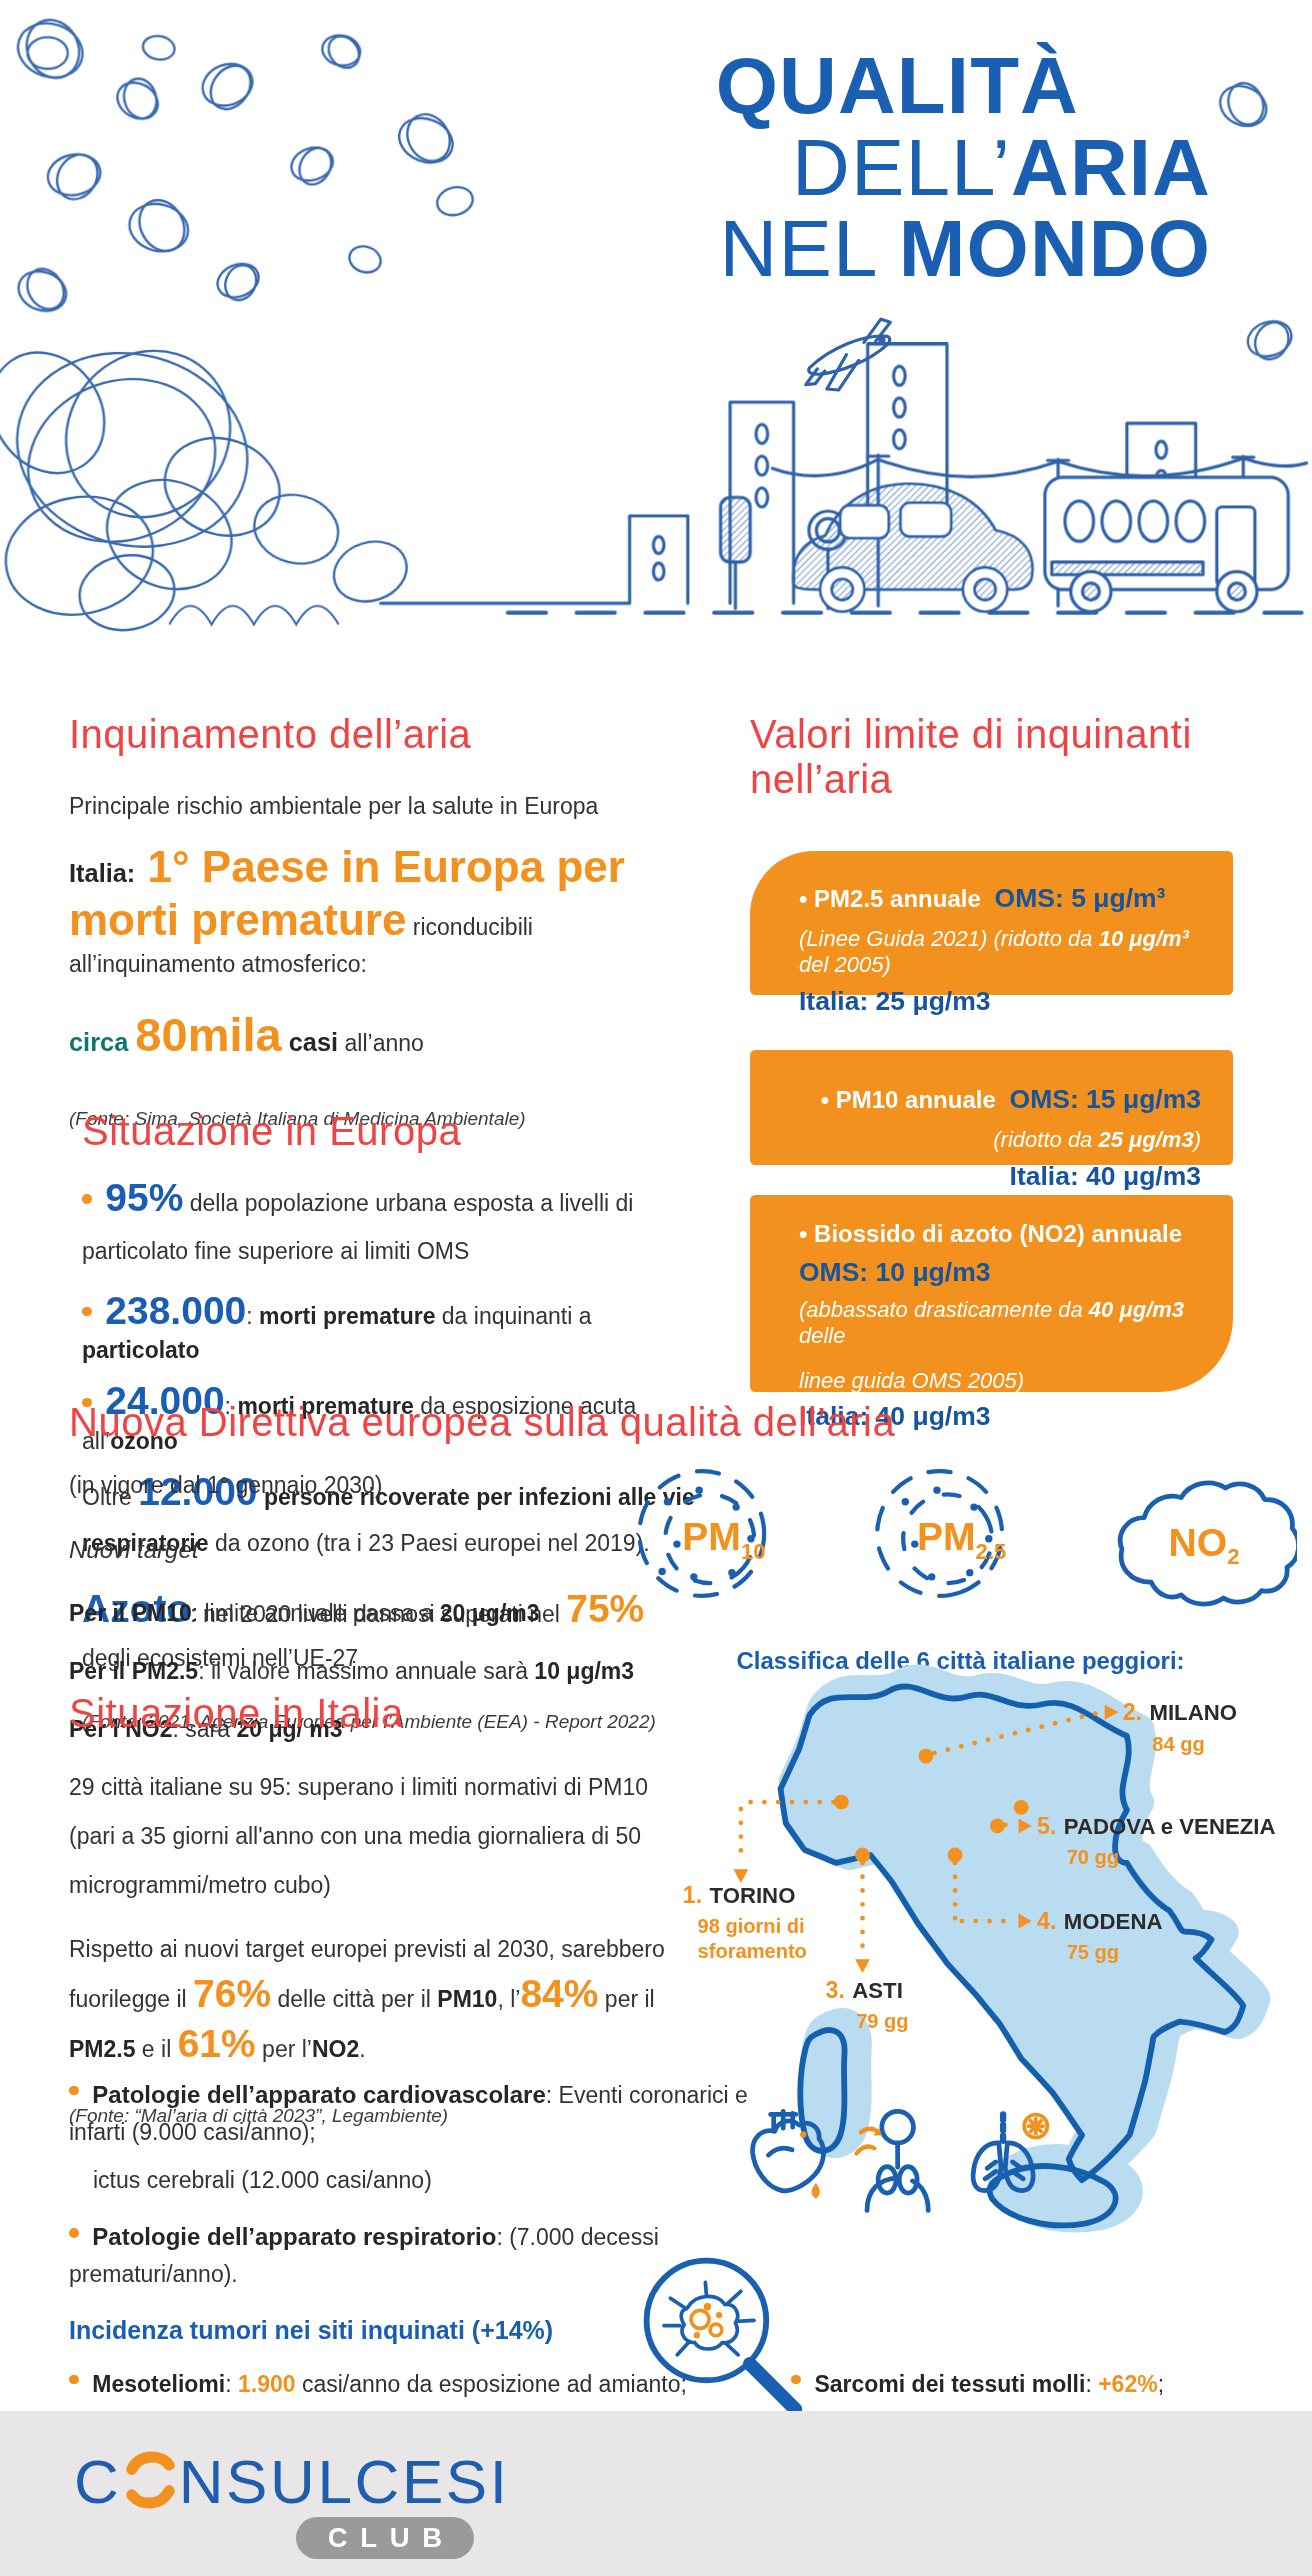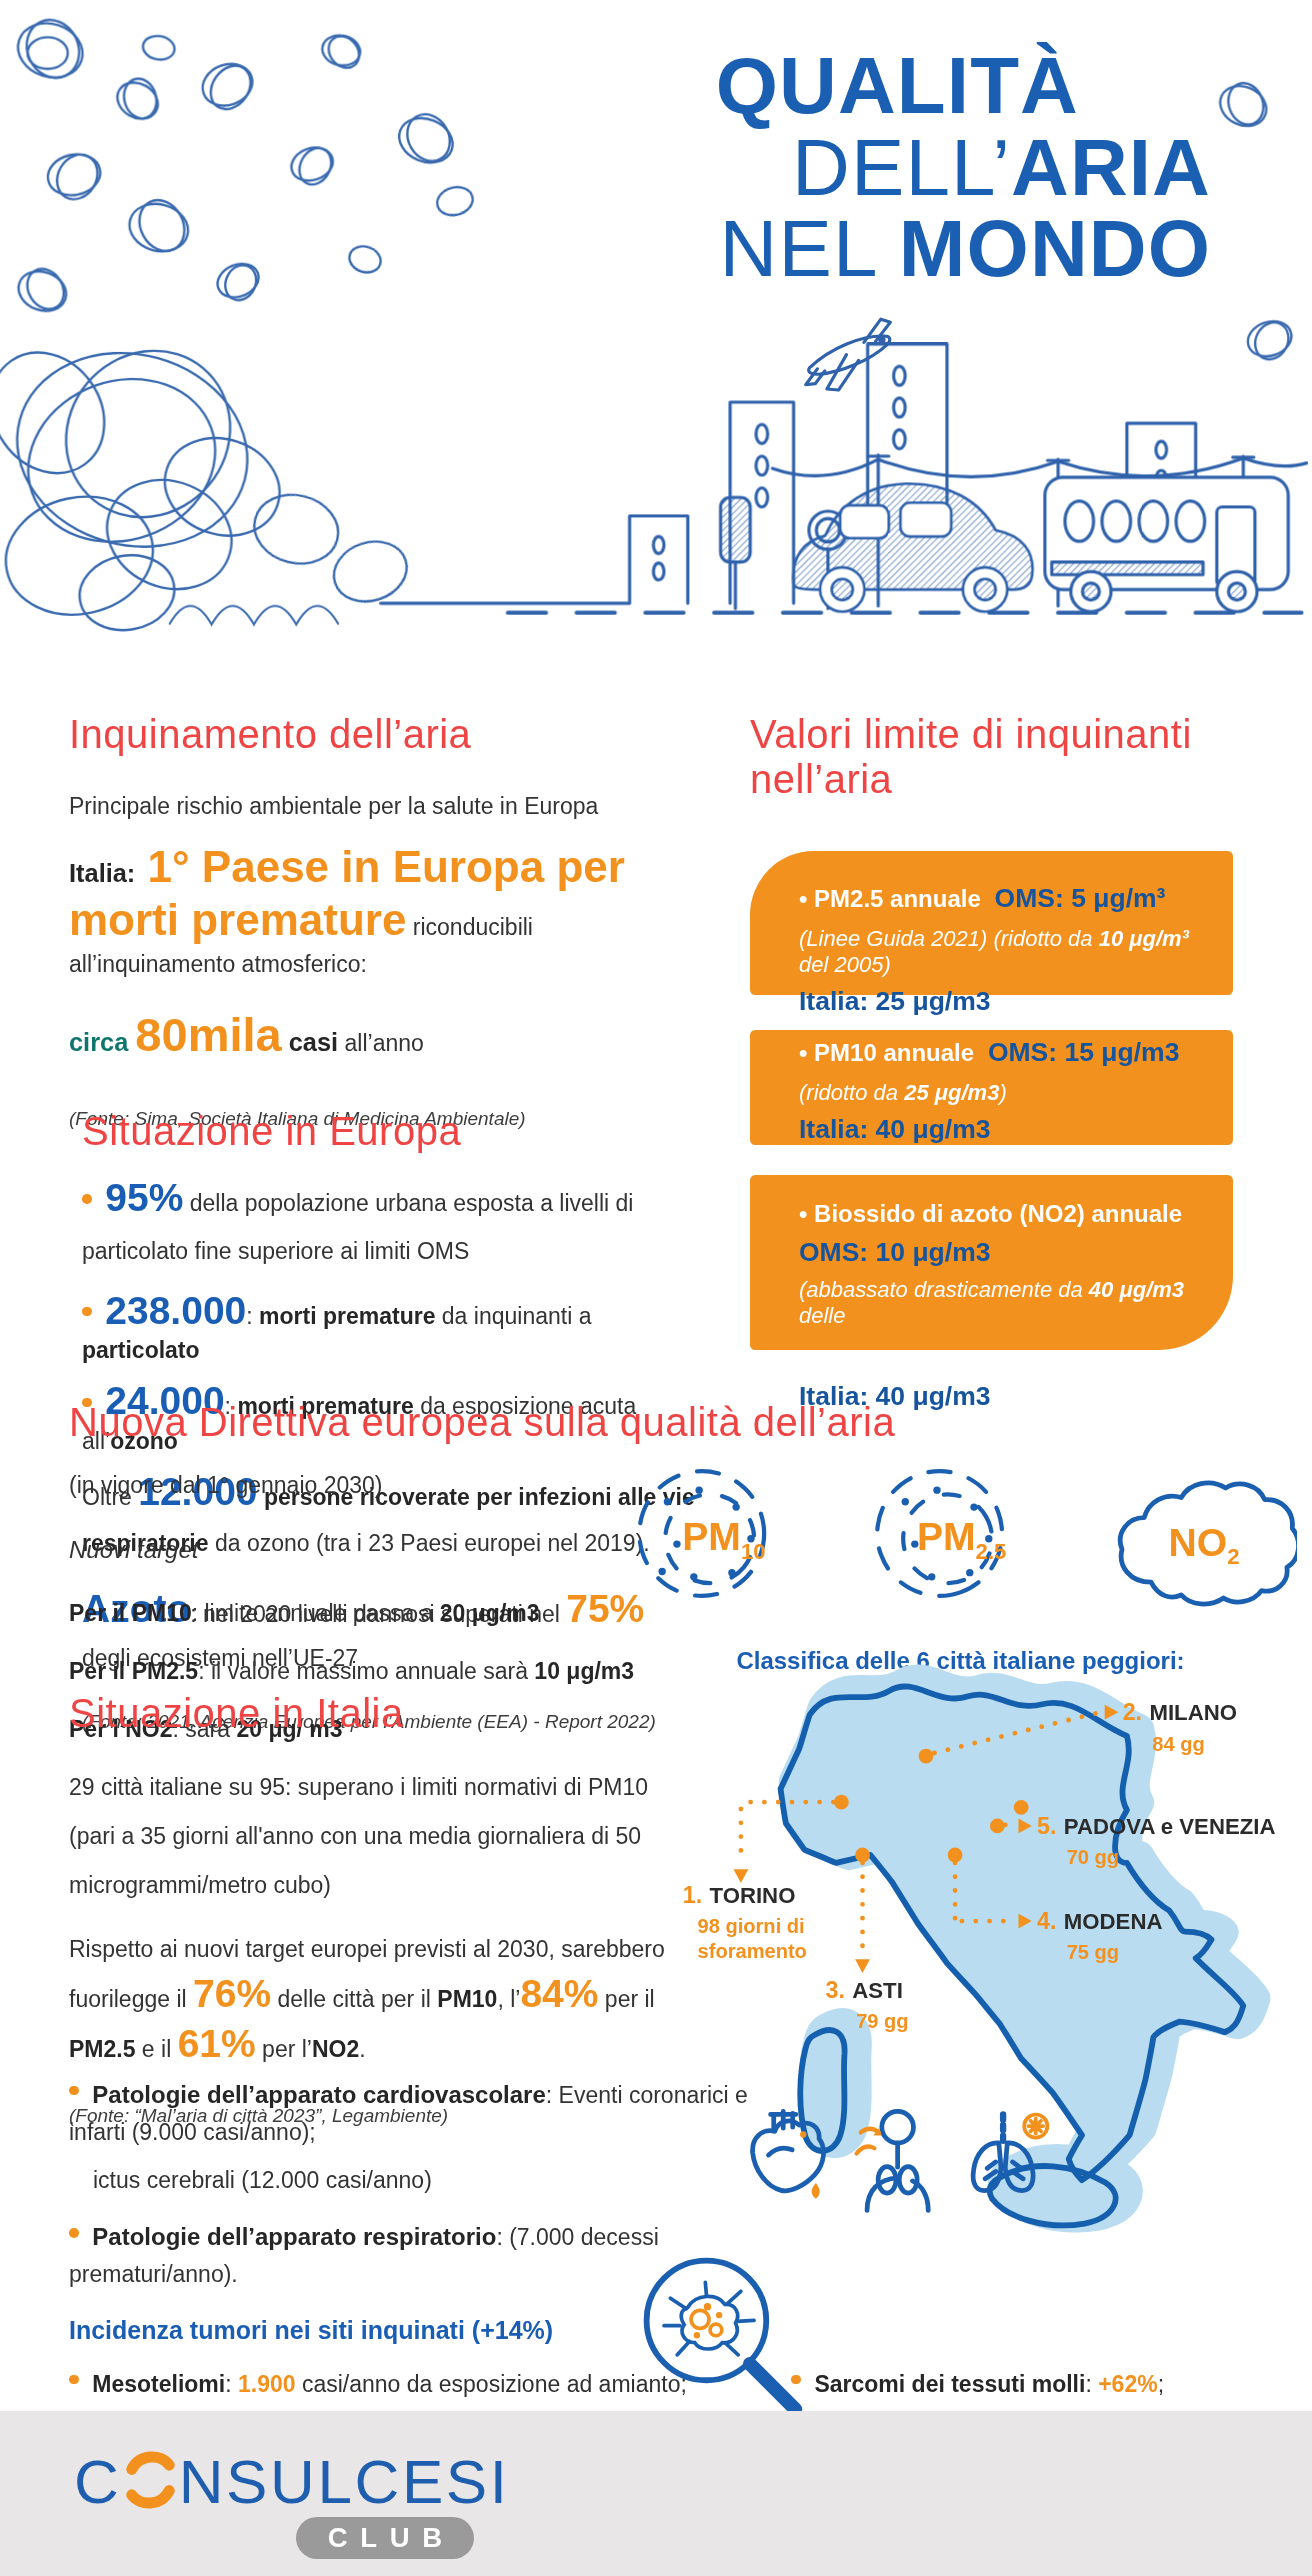--- a/index.html
+++ b/index.html
@@ -18,22 +18,22 @@
   .dot{display:inline-block;width:9.5px;height:9.5px;border-radius:50%;background:#f2911d;margin-right:13.8px;vertical-align:7.4px;}
   
   .title{right:101px;top:45px;text-align:right;color:#1b5fb2;line-height:1.02;letter-spacing:1.1px;}
   .title .row{font-size:80px;}
   .tb{font-weight:800;}
   .tl{font-weight:400;}
   .title .first{padding-right:132px;}
   
   .obox{position:relative;background:#f2911d;width:483px;box-sizing:border-box;padding:32px 32px 21px 49px;color:#fff;}
   .obox1{border-radius:64px 5.3px 5.3px 5.3px;margin-top:49px;height:144px;}
-  .obox2{border-radius:5.3px 5.3px 5.3px 5.3px;margin-top:35px;height:115px;padding-top:7px;}
-  .obox3{border-radius:5.3px 5.3px 74px 5.3px;margin-top:30px;height:175px;padding-top:25.4px;}
+  .obox2{border-radius:5.3px 5.3px 5.3px 5.3px;margin-top:55px;height:115px;padding-top:34px;text-align:right;}
+  .obox3{border-radius:5.3px 5.3px 74px 5.3px;margin-top:30px;height:197px;padding-top:25.4px;}
   .ob-line{font-size:24px;font-weight:700;}
   .ob-blue{color:#17549e;font-size:26.5px;font-weight:800;margin-left:13.8px;}
   .ob-blue2{color:#17549e;font-size:26.5px;font-weight:800;margin-top:8.5px;}
   .ob-it{font-size:22px;font-style:italic;font-weight:300;margin-top:11.6px;}
   .ob-itb{font-weight:700;}
   
   .li{font-size:23px;margin-top:20px;}
   .cols{display:flex;margin-top:5.3px;}
   .colL{width:683px;}
   .colR{width:508px;margin-left:85px;}

